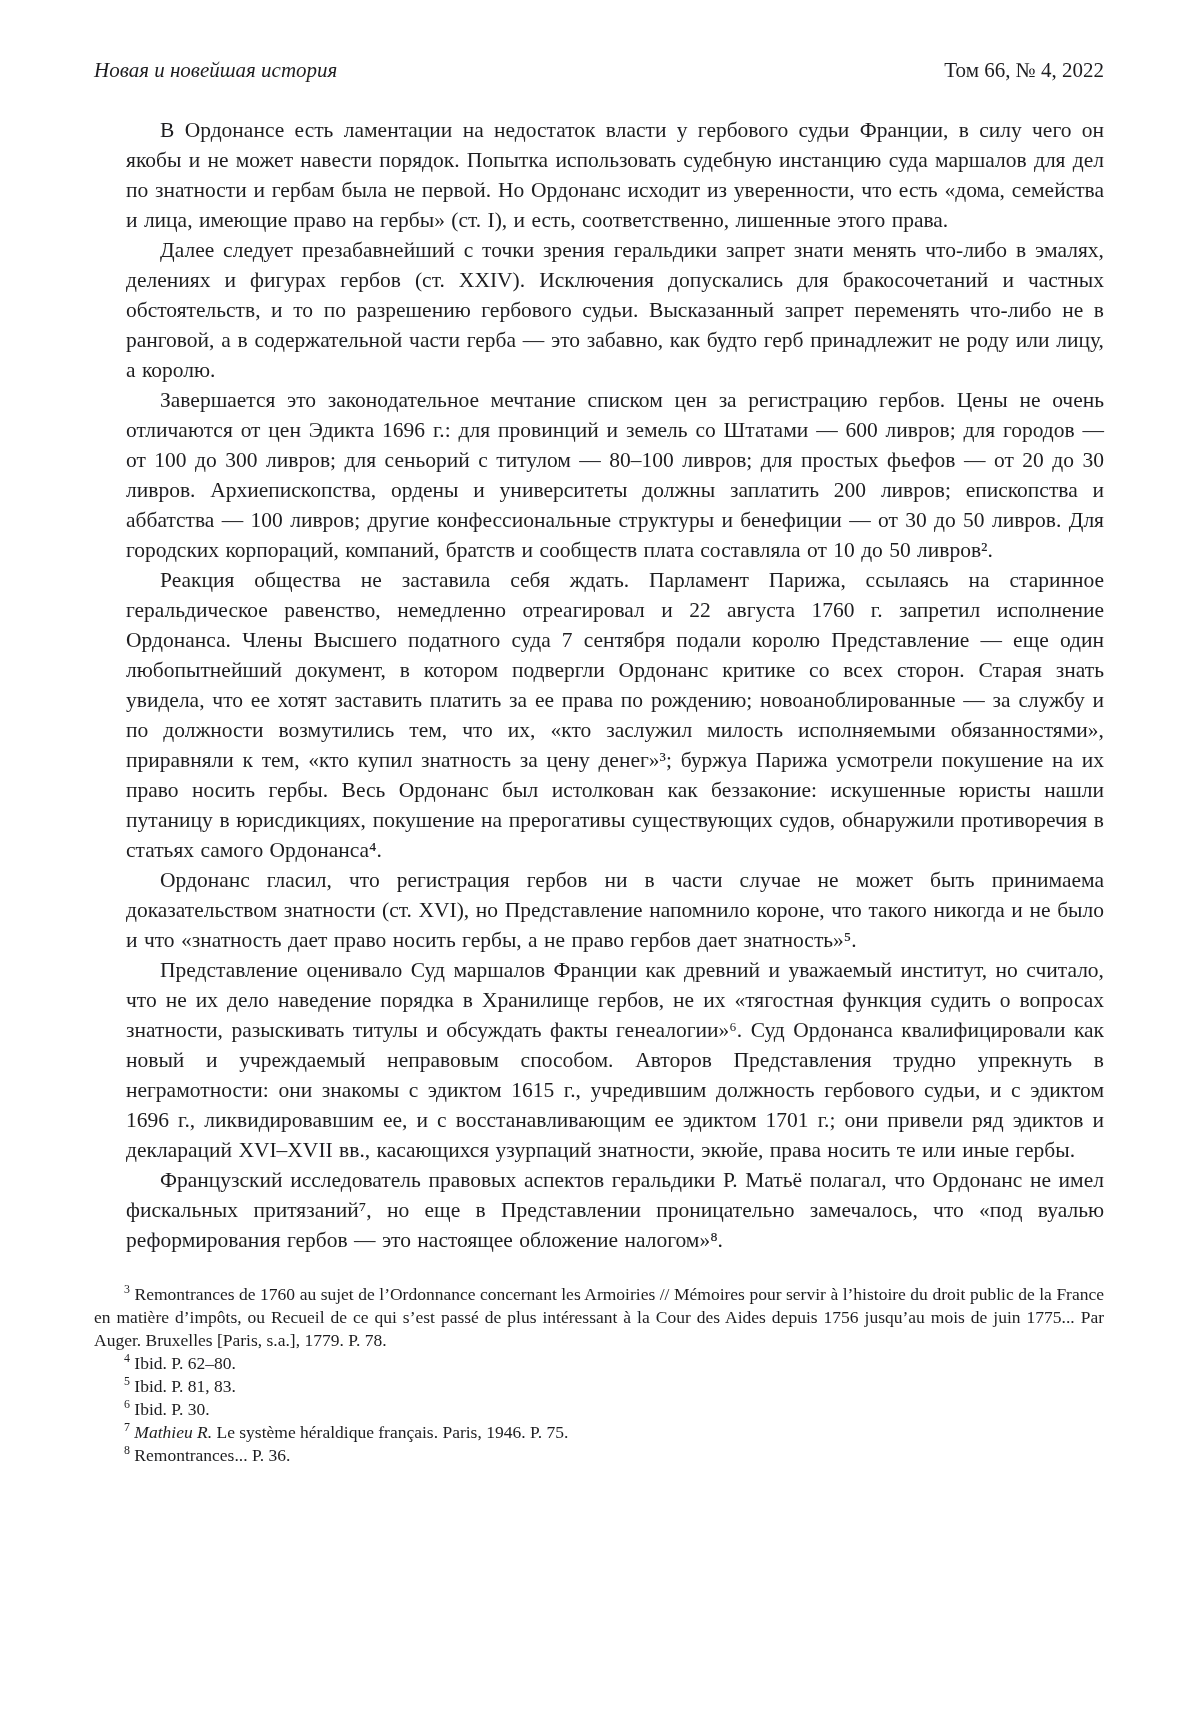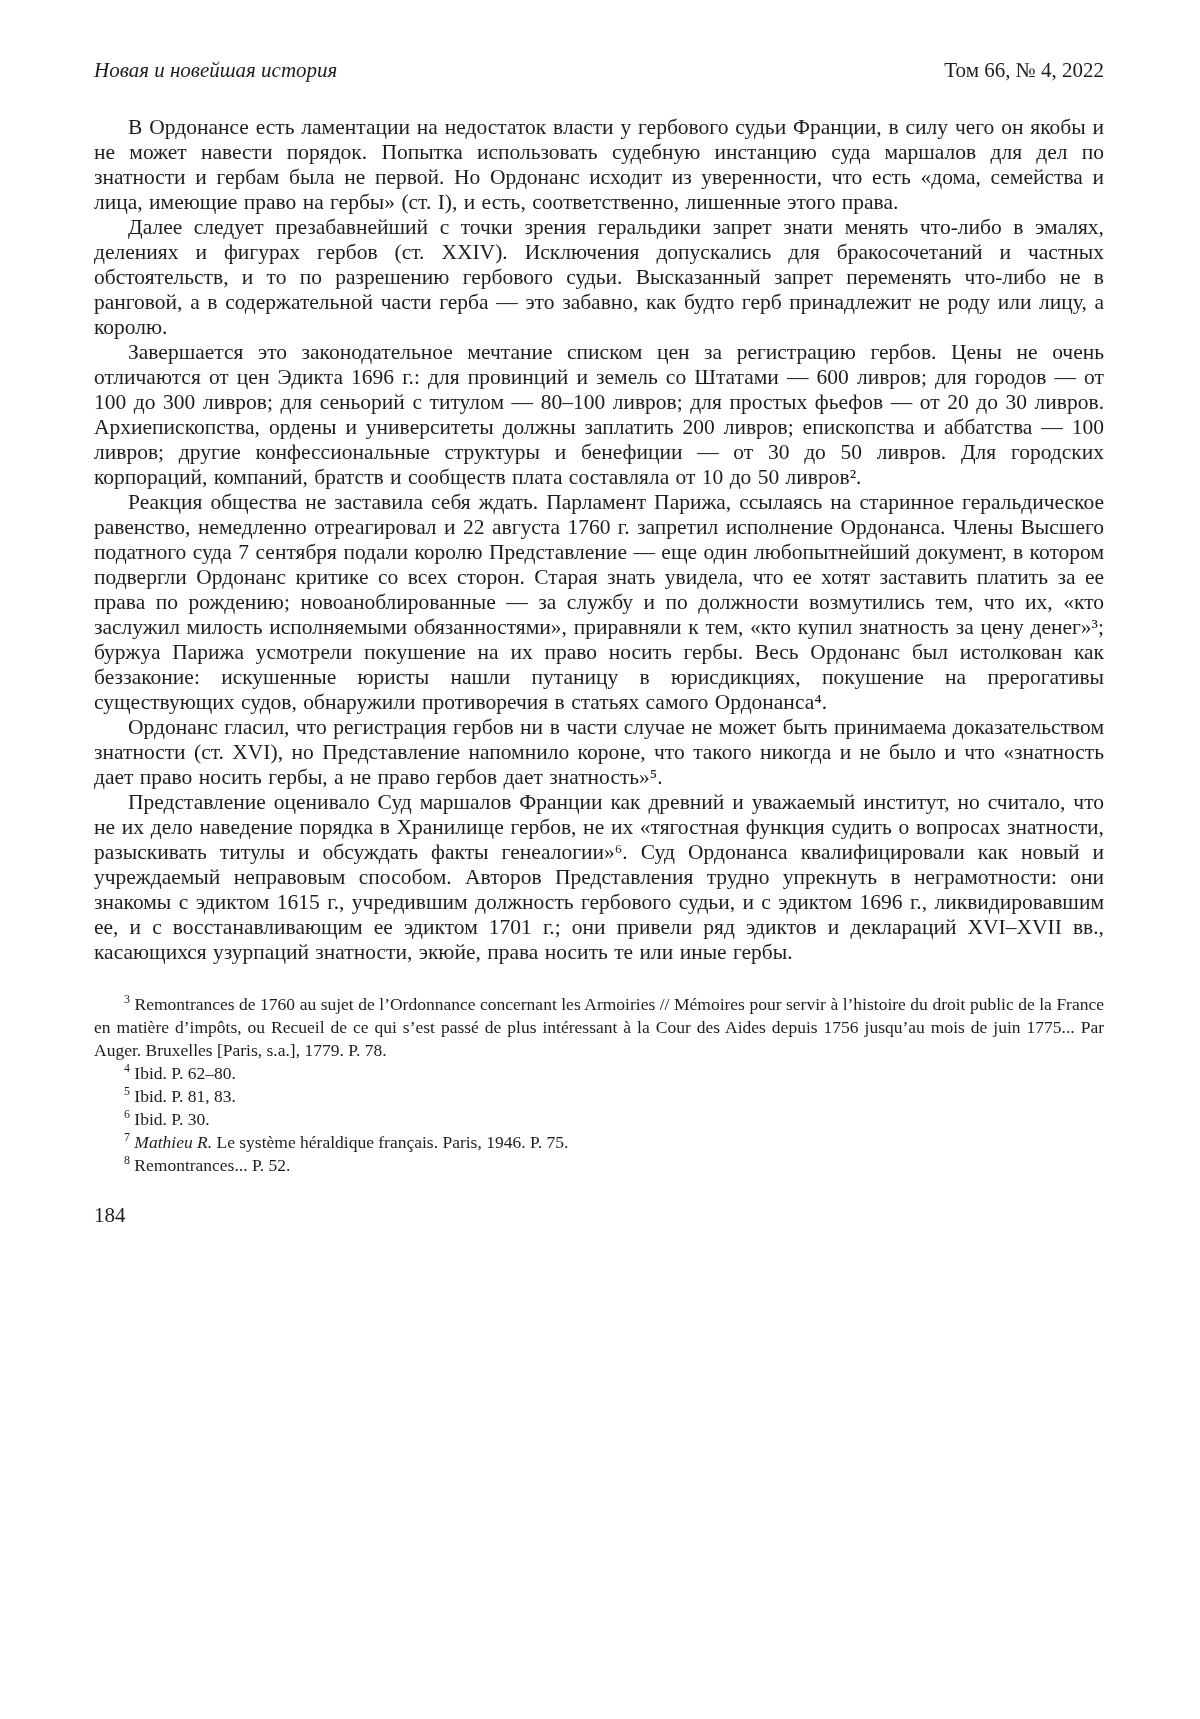--- a/index.html
+++ b/index.html
@@ -20,24 +20,25 @@
     display: flex;
     justify-content: space-between;
     align-items: baseline;
     font-size: 21px;
     margin-bottom: 32px;
   }
   .running-head .journal { font-style: italic; }
   .running-head .issue { font-style: normal; }
   .body-text p {
     font-size: 21.5px;
-    line-height: 25px;
+    line-height: 30px;
     text-align: justify;
     text-indent: 34px;
     word-spacing: 1px;
+    margin-left: 32px;
   }
   .footnotes {
     margin-top: 28px;
     font-size: 17.5px;
     line-height: 23px;
   }
   .footnote {
     text-indent: 30px;
     text-align: justify;
   }
@@ -62,20 +63,21 @@
     <span class="issue">Том 66, № 4, 2022</span>
   </div>
 
   <div class="body-text">
     <p>В Ордонансе есть ламентации на недостаток власти у гербового судьи Франции, в силу чего он якобы и не может навести порядок. Попытка использовать судебную инстанцию суда маршалов для дел по знатности и гербам была не первой. Но Ордонанс исходит из уверенности, что есть «дома, семейства и лица, имеющие право на гербы» (ст. I), и есть, соответственно, лишенные этого права.</p>
     <p>Далее следует презабавнейший с точки зрения геральдики запрет знати менять что-либо в эмалях, делениях и фигурах гербов (ст. XXIV). Исключения допускались для бракосочетаний и частных обстоятельств, и то по разрешению гербового судьи. Высказанный запрет переменять что-либо не в ранговой, а в содержательной части герба — это забавно, как будто герб принадлежит не роду или лицу, а королю.</p>
     <p>Завершается это законодательное мечтание списком цен за регистрацию гербов. Цены не очень отличаются от цен Эдикта 1696 г.: для провинций и земель со Штатами — 600 ливров; для городов — от 100 до 300 ливров; для сеньорий с титулом — 80–100 ливров; для простых фьефов — от 20 до 30 ливров. Архиепископства, ордены и университеты должны заплатить 200 ливров; епископства и аббатства — 100 ливров; другие конфессиональные структуры и бенефиции — от 30 до 50 ливров. Для городских корпораций, компаний, братств и сообществ плата составляла от 10 до 50 ливров².</p>
     <p>Реакция общества не заставила себя ждать. Парламент Парижа, ссылаясь на старинное геральдическое равенство, немедленно отреагировал и 22 августа 1760 г. запретил исполнение Ордонанса. Члены Высшего податного суда 7 сентября подали королю Представление — еще один любопытнейший документ, в котором подвергли Ордонанс критике со всех сторон. Старая знать увидела, что ее хотят заставить платить за ее права по рождению; новоаноблированные — за службу и по должности возмутились тем, что их, «кто заслужил милость исполняемыми обязанностями», приравняли к тем, «кто купил знатность за цену денег»³; буржуа Парижа усмотрели покушение на их право носить гербы. Весь Ордонанс был истолкован как беззаконие: искушенные юристы нашли путаницу в юрисдикциях, покушение на прерогативы существующих судов, обнаружили противоречия в статьях самого Ордонанса⁴.</p>
     <p>Ордонанс гласил, что регистрация гербов ни в части случае не может быть принимаема доказательством знатности (ст. XVI), но Представление напомнило короне, что такого никогда и не было и что «знатность дает право носить гербы, а не право гербов дает знатность»⁵.</p>
     <p>Представление оценивало Суд маршалов Франции как древний и уважаемый институт, но считало, что не их дело наведение порядка в Хранилище гербов, не их «тягостная функция судить о вопросах знатности, разыскивать титулы и обсуждать факты генеалогии»⁶. Суд Ордонанса квалифицировали как новый и учреждаемый неправовым способом. Авторов Представления трудно упрекнуть в неграмотности: они знакомы с эдиктом 1615 г., учредившим должность гербового судьи, и с эдиктом 1696 г., ликвидировавшим ее, и с восстанавливающим ее эдиктом 1701 г.; они привели ряд эдиктов и деклараций XVI–XVII вв., касающихся узурпаций знатности, экюйе, права носить те или иные гербы.</p>
+    <p>Французский исследователь правовых аспектов геральдики Р. Матьё полагал, что Ордонанс не имел фискальных притязаний⁷, но еще в Представлении проницательно замечалось, что «под вуалью реформирования гербов — это настоящее обложение налогом»⁸.</p>
   </div>
 
   <div class="footnotes">
     <div class="footnote">
       <sup>3</sup>
       <span class="fn-author"></span>
       <span>Remontrances de 1760 au sujet de l’Ordonnance concernant les Armoiries // Mémoires pour servir à l’histoire du droit public de la France en matière d’impôts, ou Recueil de ce qui s’est passé de plus intéressant à la Cour des Aides depuis 1756 jusqu’au mois de juin 1775... Par Auger. Bruxelles [Paris, s.a.], 1779. P. 78.</span>
     </div>
     <div class="footnote">
       <sup>4</sup>
@@ -93,19 +95,18 @@
       <span>Ibid. P. 30.</span>
     </div>
     <div class="footnote">
       <sup>7</sup>
       <span class="fn-author">Mathieu R.</span>
       <span>Le système héraldique français. Paris, 1946. P. 75.</span>
     </div>
     <div class="footnote">
       <sup>8</sup>
       <span class="fn-author"></span>
-      <span>Remontrances... P. 52.</span>
+      <span>Remontrances... P. 36.</span>
     </div>
   </div>
 
-  <div class="page-number">184</div>
 
 </div>
 
 </body></html>

